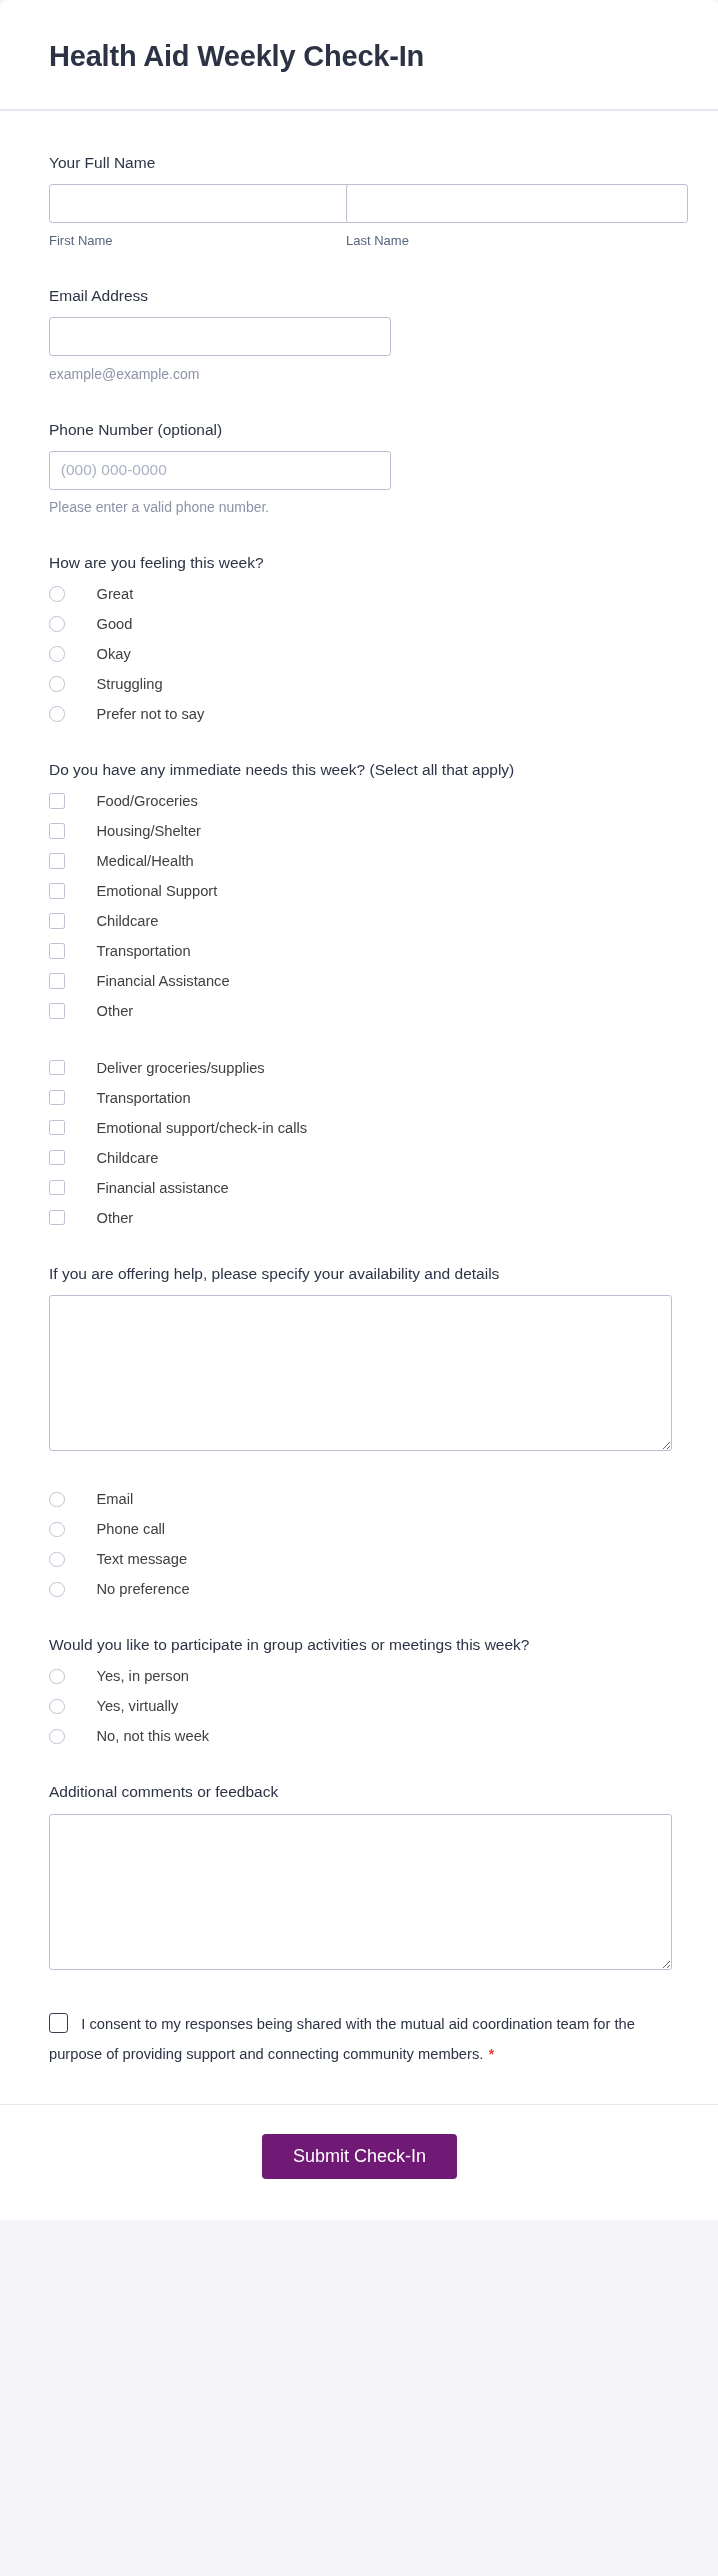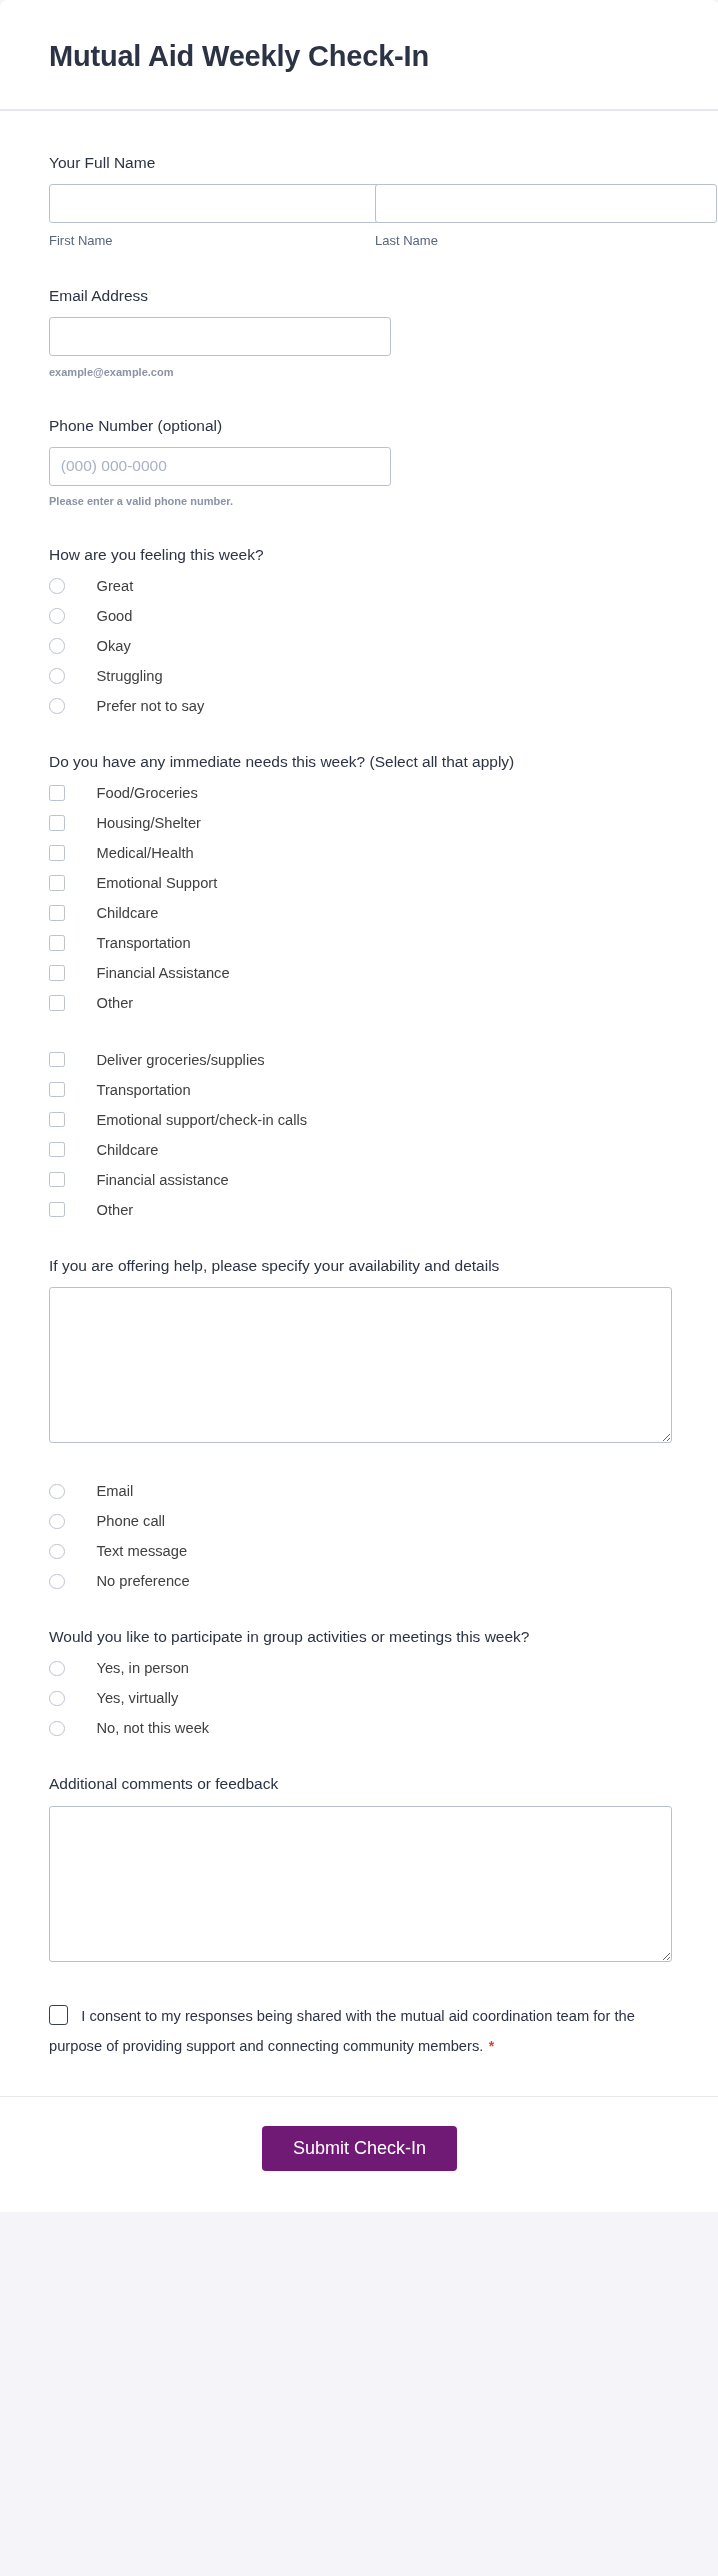--- a/index.html
+++ b/index.html
@@ -34,21 +34,21 @@
   .divider { height: 1.5px; background: #e6e6ef; }
   
   main { padding: 43px 47px 34px 49px; }
   .field { margin-bottom: 39px; }
   .q-label {
     font-size: 15.5px;
     font-weight: 500;
     color: #2c3345;
     margin-bottom: 12.4px;
   }
-  .name-row { display: flex; gap: 29px; }
+  .name-row { display: flex; }
   .name-col { width: 297px; }
   .text-input {
     display: block;
     width: 342px;
     height: 39px;
     background: #fff;
     border: 0.8px solid #b9bfce;
     border-radius: 3.1px;
     font-family: inherit;
     font-size: 15.5px;
@@ -65,21 +65,21 @@
     border: 0.8px solid #b9bfce;
     border-radius: 3.1px;
     resize: vertical;
     font-family: inherit;
     font-size: 15.5px;
     color: #2c3345;
     padding: 9.3px 10.8px;
     outline: none;
   }
   .sublabel { margin-top: 10px; font-size: 13px; color: #57647e; }
-  .hint { margin-top: 9.3px; font-size: 11px; color: #8c93a6; font-weight: bold; }
+  .hint { margin-top: 9.3px; font-size: 14px; color: #8c93a6; }
   
   .options { padding-top: 1.5px; }
   .option {
     display: flex;
     align-items: center;
     gap: 32px;
     margin-bottom: 14px;
     font-size: 14.7px;
     color: #404040;
     cursor: pointer;
@@ -135,21 +135,21 @@
     font-weight: 500;
     cursor: pointer;
   }
 </style>
 </head>
 <body>
 
 <div class="card">
 
   <header class="hdr">
-    <h1 class="title">Mutual Aid Weekly Check-In</h1>
+    <h1 class="title">Health Aid Weekly Check-In</h1>
   </header>
 
   <div class="divider"></div>
 
   <main>
 
     
     <section class="field">
       <div class="q-label">Your Full Name</div>
       <div class="name-row">

